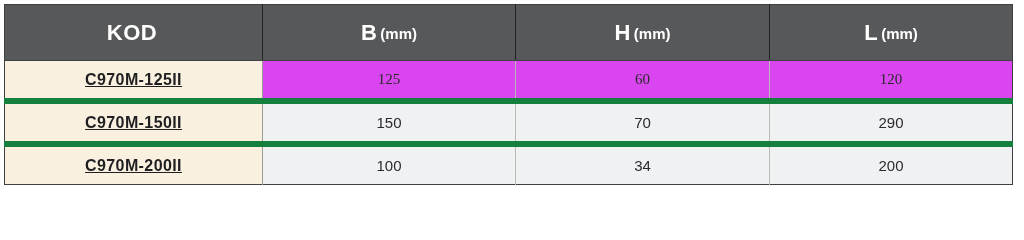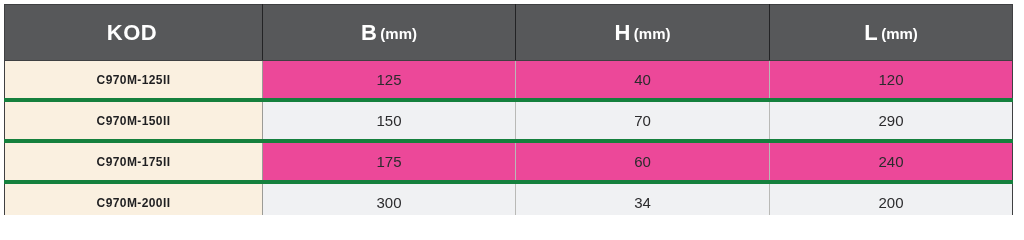--- a/index.html
+++ b/index.html
@@ -57,40 +57,41 @@
     letter-spacing: 0px;
     margin-left: 3px;
     position: relative;
     top: -1px;
   }
 
   tbody td {
     height: 37px;
     text-align: center;
     vertical-align: middle;
-    border-top: 4px solid #15803d;
+    border-top: 6px solid #15803d;
     border-right: 1px solid #b9b9b6;
     font-size: 15px;
     color: #2b2b2d;
     padding: 0;
   }
   tbody td:last-child { border-right: none; }
 
   tbody tr:first-child td { border-top: none; }
 
   td.kod-cell {
     background: #faf0e0;
     font-weight: bold;
-    font-size: 12px;
+    font-size: 16px;
     color: #1f1f21;
     letter-spacing: 0.4px;
     border-right: 1px solid #9b9b96;
+    text-decoration: underline;
   }
 
-  tr.row-even td.val-cell { background: #ec4899; }
+  tr.row-even td.val-cell { background: #d946ef; font-family: Liberation Serif, serif; }
   tr.row-odd  td.val-cell { background: #f0f1f3; margin-top: 16px; }
 </style>
 </head>
 <body>
 
 <div class="spec-table-wrap">
   <table class="spec-table">
     <colgroup>
       <col class="col-kod">
       <col class="col-b">
@@ -110,36 +111,30 @@
         </th>
         <th>
           <span class="head-main">L</span><span class="head-unit">(mm)</span>
         </th>
       </tr>
     </thead>
     <tbody>
       <tr class="row-even">
         <td class="kod-cell">C970M-125II</td>
         <td class="val-cell">125</td>
-        <td class="val-cell">40</td>
+        <td class="val-cell">60</td>
         <td class="val-cell">120</td>
       </tr>
       <tr class="row-odd">
         <td class="kod-cell">C970M-150II</td>
         <td class="val-cell">150</td>
         <td class="val-cell">70</td>
         <td class="val-cell">290</td>
       </tr>
-      <tr class="row-even">
-        <td class="kod-cell">C970M-175II</td>
-        <td class="val-cell">175</td>
-        <td class="val-cell">60</td>
-        <td class="val-cell">240</td>
-      </tr>
       <tr class="row-odd">
         <td class="kod-cell">C970M-200II</td>
-        <td class="val-cell">300</td>
+        <td class="val-cell">100</td>
         <td class="val-cell">34</td>
         <td class="val-cell">200</td>
       </tr>
     </tbody>
   </table>
 </div>
 
 </body></html>

